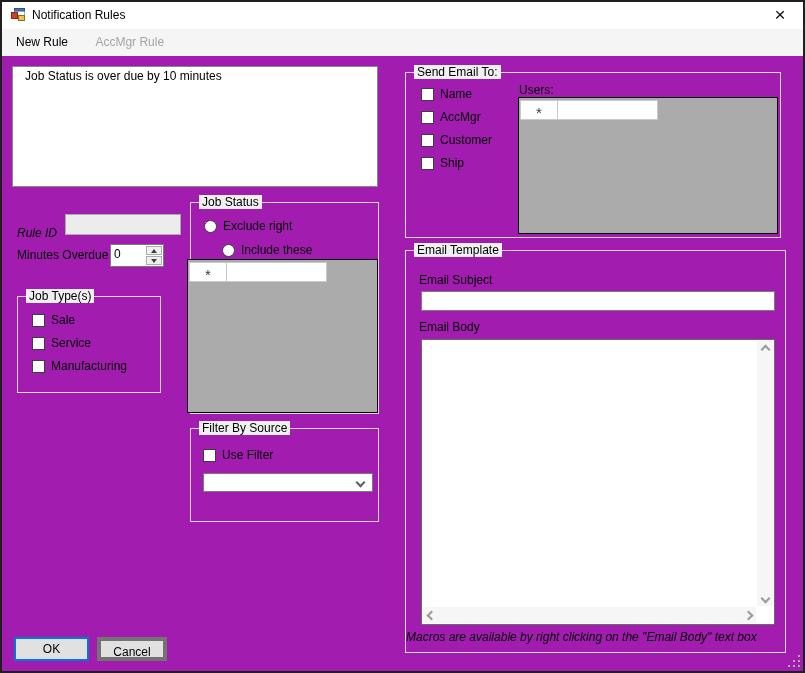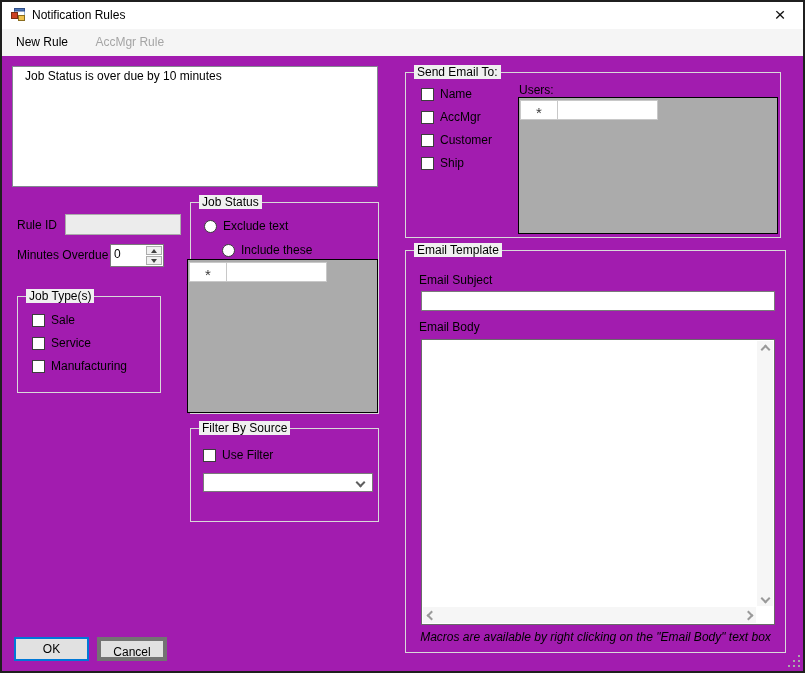--- a/index.html
+++ b/index.html
@@ -63,21 +63,21 @@
   
   .scroll-v { position:absolute; right:1px; top:1px; width:16px; bottom:18px; background:#F6F6F6; }
   .scroll-h { position:absolute; left:1px; bottom:1px; height:16px; right:18px; background:#F6F6F6; }
   .sb-arrow { position:absolute; width:16px; height:16px; display:flex; align-items:center; justify-content:center; }
 
   
   .btn { position:absolute; background:#E1E1E1; text-align:center; cursor:default; }
   .btn-default { border:2px solid #0078D7; }
   .btn-normal  { border:4px solid #737373; }
 
-  .macros-note { position:absolute; font-style:italic; text-align:center; }
+  .macros-note { position:absolute; font-style:italic; }
 
   .grip { position:absolute; right:3px; bottom:3px; width:13px; height:13px; }
   .grip i { position:absolute; width:2px; height:2px; background:#A9A9A9; }
 </style>
 </head>
 <body>
 
 <div id="win">
 
   <div class="abs titlebar">
@@ -93,21 +93,21 @@
 
   <div class="abs menubar">
     <span class="menu-item">New Rule</span>
     <span class="menu-item disabled">AccMgr Rule</span>
   </div>
 
   <div class="box-white" style="left:10px; top:64px; width:366px; height:121px; border-color:#828790;">
     <div style="padding:2px 12px;">Job Status is over due by 10 minutes</div>
   </div>
 
-  <div class="lbl" style="left:15px; top:216px;">Rule ID</div>
+  <div class="lbl" style="left:15px; top:224px;font-style:italic;">Rule ID</div>
   <div class="box-gray" style="left:63px; top:212px; width:116px; height:21px; line-height:19px; padding:0 3px;"></div>
 
   <div class="lbl" style="left:15px; top:246px;">Minutes Overdue</div>
   <div class="nud" style="left:108px; top:242px; width:54px; height:23px;">
     <div class="nud-val">0</div>
     <div class="nud-btns">
       <div class="nud-btn">
           <i class="tri-up"></i>
         </div>
       <div class="nud-btn">
@@ -129,21 +129,21 @@
     <div class="cb-row" style="left:14px; top:62px;">
       <span class="cb-box"></span>
       <span>Manufacturing</span>
     </div>
   </div>
 
   <div class="groupbox" style="left:188px; top:200px; width:189px; height:212px;">
     <span class="gb-title">Job Status</span>
     <div class="cb-row" style="left:13px; top:16px;">
       <span class="rb-circ"></span>
-      <span>Exclude text</span>
+      <span>Exclude right</span>
     </div>
     <div class="cb-row" style="left:31px; top:40px;align-items:flex-end;">
       <span class="rb-circ"></span>
       <span>Include these</span>
     </div>
   </div>
   <div class="dgrid" style="left:185px; top:257px; width:191px; height:154px;">
     <div class="dg-rowhead">*</div>
     <div class="dg-cell"></div>
   </div>

